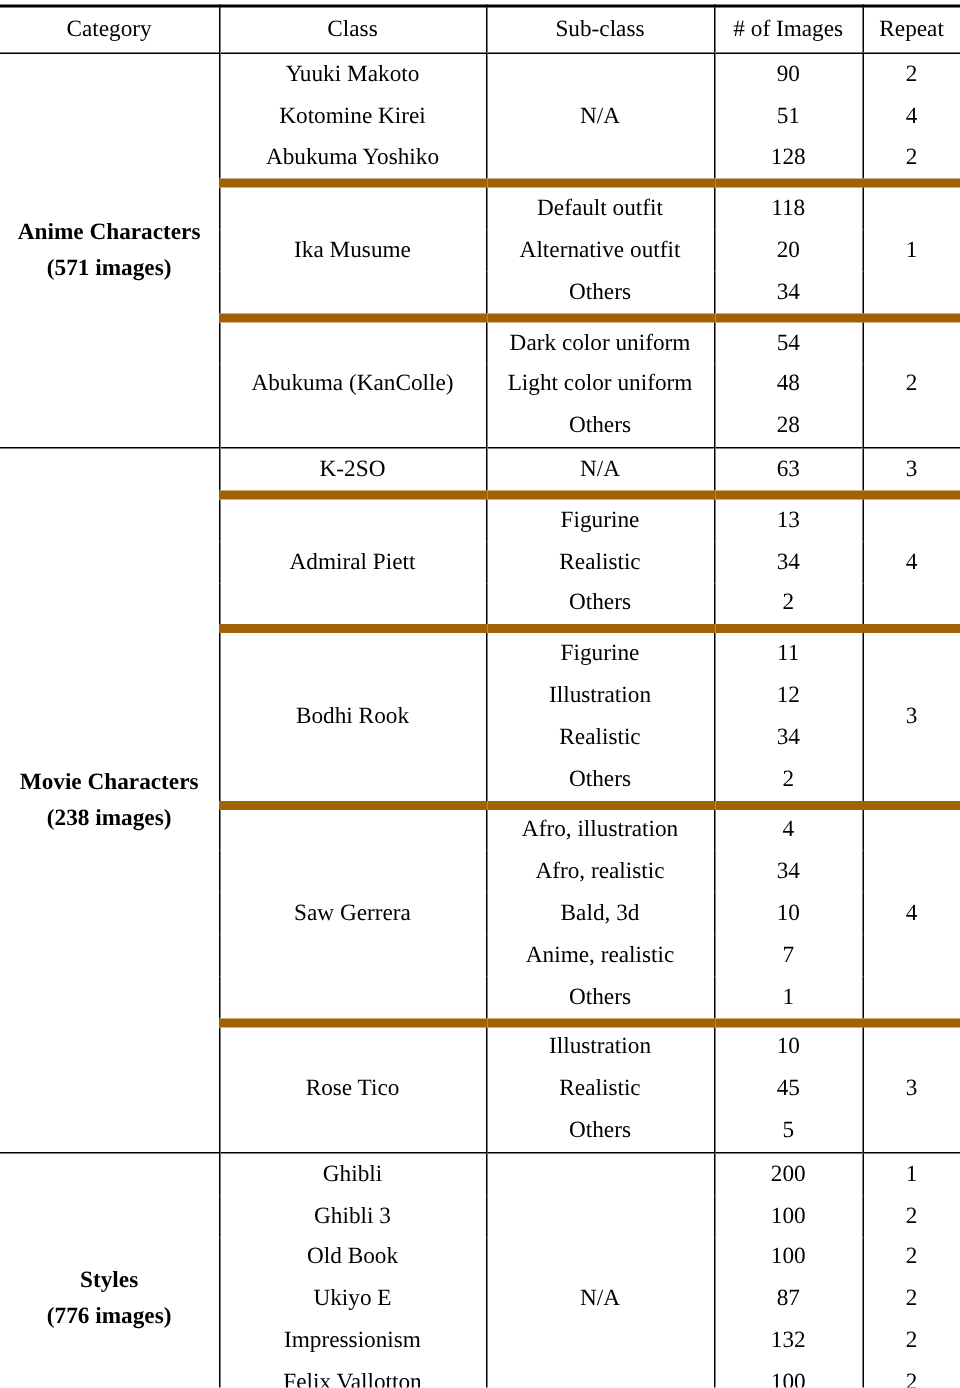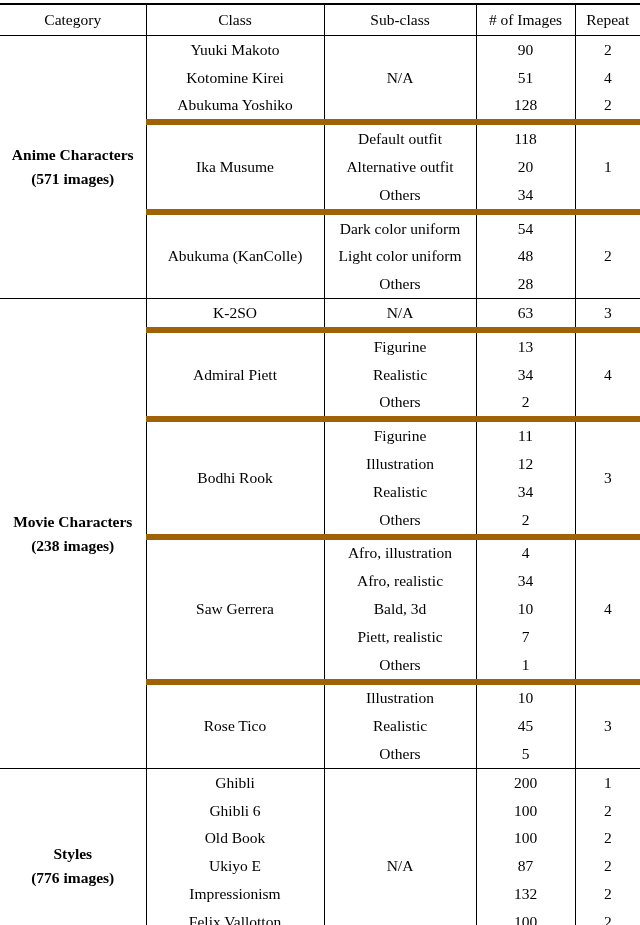--- a/index.html
+++ b/index.html
@@ -164,21 +164,21 @@
       </tr>
       <tr>
         <td class="subclass-cell bL">Afro, realistic</td>
         <td class="images-cell bL">34</td>
       </tr>
       <tr>
         <td class="subclass-cell bL">Bald, 3d</td>
         <td class="images-cell bL">10</td>
       </tr>
       <tr>
-        <td class="subclass-cell bL">Piett, realistic</td>
+        <td class="subclass-cell bL">Anime, realistic</td>
         <td class="images-cell bL">7</td>
       </tr>
       <tr>
         <td class="subclass-cell bL">Others</td>
         <td class="images-cell bL">1</td>
       </tr>
       <tr class="block-start">
         <td class="class-cell bL" rowspan="3">Rose Tico</td>
         <td class="subclass-cell bL">Illustration</td>
         <td class="images-cell bL">10</td>
@@ -196,21 +196,21 @@
         <td class="cat-cell" rowspan="7">
           <div>Styles</div>
           <div>(776 images)</div>
         </td>
         <td class="class-cell bL">Ghibli</td>
         <td class="subclass-cell bL" rowspan="7">N/A</td>
         <td class="images-cell bL">200</td>
         <td class="repeat-cell bL">1</td>
       </tr>
       <tr>
-        <td class="class-cell bL">Ghibli 6</td>
+        <td class="class-cell bL">Ghibli 3</td>
         <td class="images-cell bL">100</td>
         <td class="repeat-cell bL">2</td>
       </tr>
       <tr>
         <td class="class-cell bL">Old Book</td>
         <td class="images-cell bL">100</td>
         <td class="repeat-cell bL">2</td>
       </tr>
       <tr>
         <td class="class-cell bL">Ukiyo E</td>

